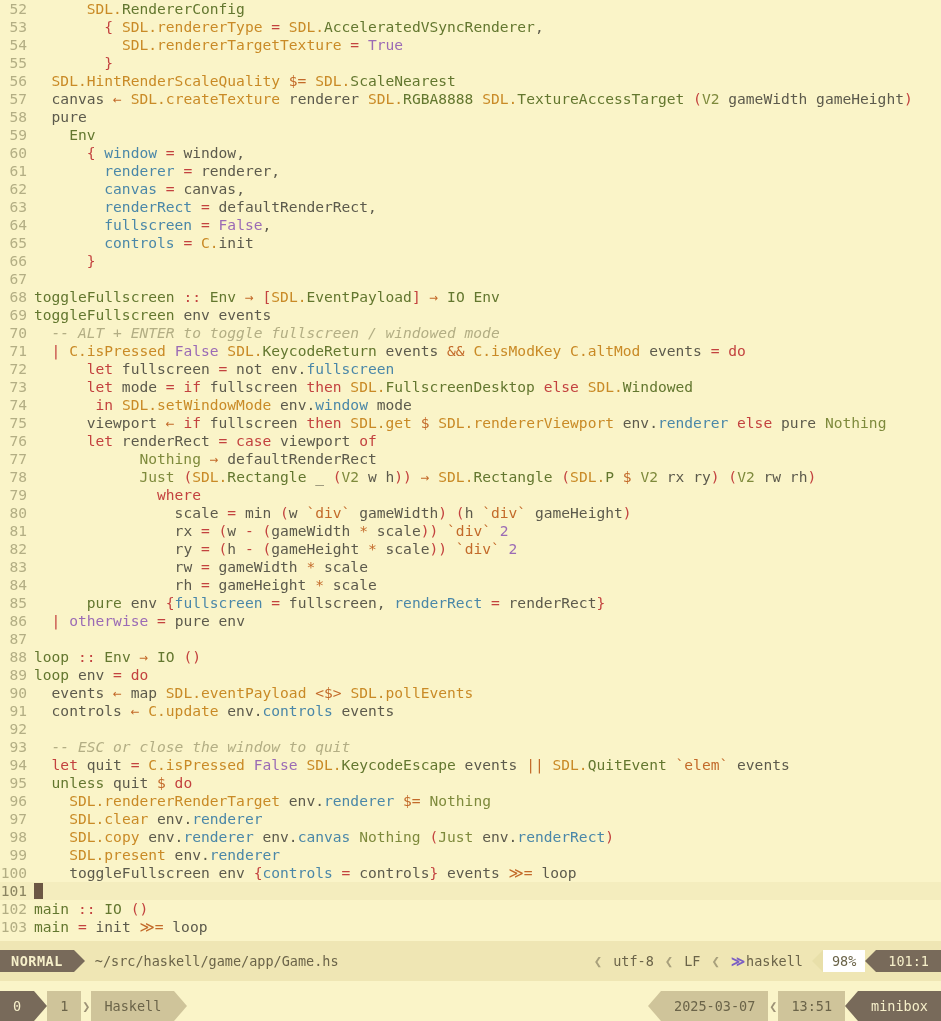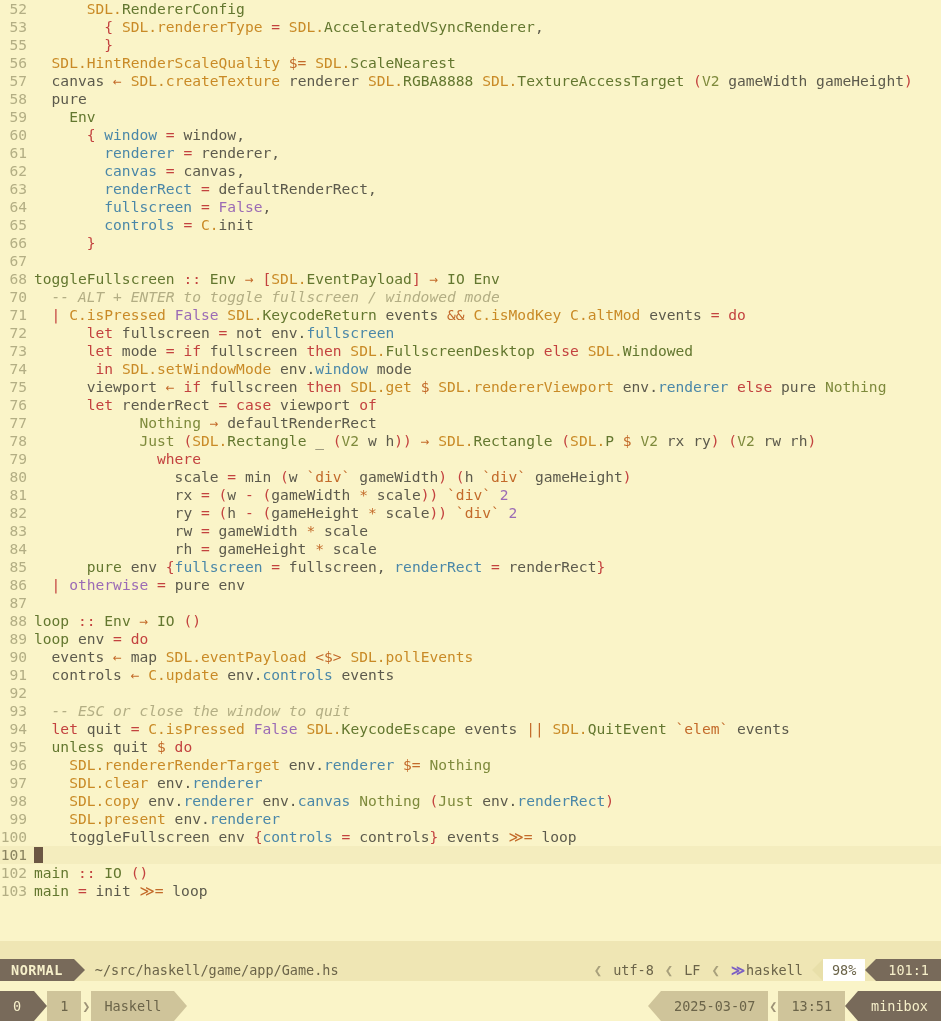--- a/index.html
+++ b/index.html
@@ -37,21 +37,21 @@
   .t-paren  {color:#C3423F;}
   .t-com    {color:#B3AE84;font-style:italic;}
   .t-num    {color:#9B6BB5;}
   .t-str    {color:#C36A2A;}
   .t-con    {color:#7E8A3C;margin-top:40px;}            
 
   .cursor{display:inline-block;width:9px;height:16px;background:#6B5643;vertical-align:-3px;}
 
   
   #statusline{
-    height:40px;min-height:22px;display:flex;align-items:flex-end;
+    height:40px;min-height:22px;display:flex;align-items:center;
     background:#EFE6B4;color:#6B6449;font-size:13.5px;
   }
   .sl-left{display:flex;align-items:stretch;}
   .sl-right{margin-left:auto;display:flex;align-items:stretch;}
   .mode{
     background:#786A5A;color:#F6EFC9;display:flex;align-items:center;
     padding:0 11px;font-weight:bold;letter-spacing:.5px;
   }
   .arrow-r{
     width:0;height:0;border-top:11px solid transparent;border-bottom:11px solid transparent;
@@ -91,34 +91,36 @@
   .bb-chev-dark{display:flex;align-items:center;color:#9D9276;padding:0 1px;}
 </style>
 </head>
 <body>
 
 <div id="app">
 
   <div id="editor">
       <div class="line"><div class="ln">52</div><div class="code"><span class="t-plain">      </span><span class="t-mod">SDL.</span><span class="t-type">RendererConfig</span></div></div>
       <div class="line"><div class="ln">53</div><div class="code"><span class="t-plain">        </span><span class="t-brace">{ </span><span class="t-mod">SDL.</span><span class="t-mod">rendererType</span><span class="t-plain"> </span><span class="t-op">=</span><span class="t-plain"> </span><span class="t-mod">SDL.</span><span class="t-type">AcceleratedVSyncRenderer</span><span class="t-plain">,</span></div></div>
+      <div class="line"><div class="ln">54</div><div class="code"><span class="t-plain">          </span><span class="t-mod">SDL.</span><span class="t-mod">rendererTargetTexture</span><span class="t-plain"> </span><span class="t-op">=</span><span class="t-plain"> </span><span class="t-kw2">True</span></div></div>
       <div class="line"><div class="ln">55</div><div class="code"><span class="t-plain">        </span><span class="t-brace">}</span></div></div>
       <div class="line"><div class="ln">56</div><div class="code"><span class="t-plain">  </span><span class="t-mod">SDL.</span><span class="t-mod">HintRenderScaleQuality</span><span class="t-plain"> </span><span class="t-op2">$=</span><span class="t-plain"> </span><span class="t-mod">SDL.</span><span class="t-type">ScaleNearest</span></div></div>
       <div class="line"><div class="ln">57</div><div class="code"><span class="t-plain">  </span><span class="t-plain">canvas </span><span class="t-op2">←</span><span class="t-plain"> </span><span class="t-mod">SDL.</span><span class="t-mod">createTexture</span><span class="t-plain"> renderer </span><span class="t-mod">SDL.</span><span class="t-type">RGBA8888</span><span class="t-plain"> </span><span class="t-mod">SDL.</span><span class="t-type">TextureAccessTarget</span><span class="t-plain"> </span><span class="t-paren">(</span><span class="t-con">V2</span><span class="t-plain"> gameWidth gameHeight</span><span class="t-paren">)</span></div></div>
       <div class="line"><div class="ln">58</div><div class="code"><span class="t-plain">  </span><span class="t-plain">pure</span></div></div>
       <div class="line"><div class="ln">59</div><div class="code"><span class="t-plain">    </span><span class="t-type">Env</span></div></div>
       <div class="line"><div class="ln">60</div><div class="code"><span class="t-plain">      </span><span class="t-brace">{ </span><span class="t-field">window</span><span class="t-plain"> </span><span class="t-op">=</span><span class="t-plain"> window</span><span class="t-plain">,</span></div></div>
       <div class="line"><div class="ln">61</div><div class="code"><span class="t-plain">        </span><span class="t-field">renderer</span><span class="t-plain"> </span><span class="t-op">=</span><span class="t-plain"> renderer</span><span class="t-plain">,</span></div></div>
       <div class="line"><div class="ln">62</div><div class="code"><span class="t-plain">        </span><span class="t-field">canvas</span><span class="t-plain"> </span><span class="t-op">=</span><span class="t-plain"> canvas</span><span class="t-plain">,</span></div></div>
       <div class="line"><div class="ln">63</div><div class="code"><span class="t-plain">        </span><span class="t-field">renderRect</span><span class="t-plain"> </span><span class="t-op">=</span><span class="t-plain"> defaultRenderRect</span><span class="t-plain">,</span></div></div>
       <div class="line"><div class="ln">64</div><div class="code"><span class="t-plain">        </span><span class="t-field">fullscreen</span><span class="t-plain"> </span><span class="t-op">=</span><span class="t-plain"> </span><span class="t-kw2">False</span><span class="t-plain">,</span></div></div>
       <div class="line"><div class="ln">65</div><div class="code"><span class="t-plain">        </span><span class="t-field">controls</span><span class="t-plain"> </span><span class="t-op">=</span><span class="t-plain"> </span><span class="t-mod">C.</span><span class="t-plain">init</span></div></div>
       <div class="line"><div class="ln">66</div><div class="code"><span class="t-plain">      </span><span class="t-brace">}</span></div></div>
       <div class="line"><div class="ln">67</div><div class="code"></div></div>
       <div class="line"><div class="ln">68</div><div class="code"><span class="t-def">toggleFullscreen</span><span class="t-plain"> </span><span class="t-op">::</span><span class="t-plain"> </span><span class="t-type">Env</span><span class="t-plain"> </span><span class="t-op2">→</span><span class="t-plain"> </span><span class="t-brace">[</span><span class="t-mod">SDL.</span><span class="t-type">EventPayload</span><span class="t-brace">]</span><span class="t-plain"> </span><span class="t-op2">→</span><span class="t-plain"> </span><span class="t-type">IO</span><span class="t-plain"> </span><span class="t-type">Env</span></div></div>
+      <div class="line"><div class="ln">69</div><div class="code"><span class="t-def">toggleFullscreen</span><span class="t-plain"> env events</span></div></div>
       <div class="line"><div class="ln">70</div><div class="code"><span class="t-plain">  </span><span class="t-com">-- ALT + ENTER to toggle fullscreen / windowed mode</span></div></div>
       <div class="line"><div class="ln">71</div><div class="code"><span class="t-plain">  </span><span class="t-op">|</span><span class="t-plain"> </span><span class="t-mod">C.</span><span class="t-mod">isPressed</span><span class="t-plain"> </span><span class="t-kw2">False</span><span class="t-plain"> </span><span class="t-mod">SDL.</span><span class="t-type">KeycodeReturn</span><span class="t-plain"> events </span><span class="t-op2">&amp;&amp;</span><span class="t-plain"> </span><span class="t-mod">C.</span><span class="t-mod">isModKey</span><span class="t-plain"> </span><span class="t-mod">C.</span><span class="t-mod">altMod</span><span class="t-plain"> events </span><span class="t-op">=</span><span class="t-plain"> </span><span class="t-kw">do</span></div></div>
       <div class="line"><div class="ln">72</div><div class="code"><span class="t-plain">      </span><span class="t-kw">let</span><span class="t-plain"> fullscreen </span><span class="t-op">=</span><span class="t-plain"> not env.</span><span class="t-field">fullscreen</span></div></div>
       <div class="line"><div class="ln">73</div><div class="code"><span class="t-plain">      </span><span class="t-kw">let</span><span class="t-plain"> mode </span><span class="t-op">=</span><span class="t-plain"> </span><span class="t-kw">if</span><span class="t-plain"> fullscreen </span><span class="t-kw">then</span><span class="t-plain"> </span><span class="t-mod">SDL.</span><span class="t-type">FullscreenDesktop</span><span class="t-plain"> </span><span class="t-kw">else</span><span class="t-plain"> </span><span class="t-mod">SDL.</span><span class="t-type">Windowed</span></div></div>
       <div class="line"><div class="ln">74</div><div class="code"><span class="t-plain">       </span><span class="t-kw">in</span><span class="t-plain"> </span><span class="t-mod">SDL.</span><span class="t-mod">setWindowMode</span><span class="t-plain"> env.</span><span class="t-field">window</span><span class="t-plain"> mode</span></div></div>
       <div class="line"><div class="ln">75</div><div class="code"><span class="t-plain">      </span><span class="t-plain">viewport </span><span class="t-op2">←</span><span class="t-plain"> </span><span class="t-kw">if</span><span class="t-plain"> fullscreen </span><span class="t-kw">then</span><span class="t-plain"> </span><span class="t-mod">SDL.</span><span class="t-mod">get</span><span class="t-plain"> </span><span class="t-op2">$</span><span class="t-plain"> </span><span class="t-mod">SDL.</span><span class="t-mod">rendererViewport</span><span class="t-plain"> env.</span><span class="t-field">renderer</span><span class="t-plain"> </span><span class="t-kw">else</span><span class="t-plain"> pure </span><span class="t-con">Nothing</span></div></div>
       <div class="line"><div class="ln">76</div><div class="code"><span class="t-plain">      </span><span class="t-kw">let</span><span class="t-plain"> renderRect </span><span class="t-op">=</span><span class="t-plain"> </span><span class="t-kw">case</span><span class="t-plain"> viewport </span><span class="t-kw">of</span></div></div>
       <div class="line"><div class="ln">77</div><div class="code"><span class="t-plain">            </span><span class="t-con">Nothing</span><span class="t-plain"> </span><span class="t-op2">→</span><span class="t-plain"> defaultRenderRect</span></div></div>
       <div class="line"><div class="ln">78</div><div class="code"><span class="t-plain">            </span><span class="t-con">Just</span><span class="t-plain"> </span><span class="t-paren">(</span><span class="t-mod">SDL.</span><span class="t-type">Rectangle</span><span class="t-plain"> _ </span><span class="t-paren">(</span><span class="t-con">V2</span><span class="t-plain"> w h</span><span class="t-paren">))</span><span class="t-plain"> </span><span class="t-op2">→</span><span class="t-plain"> </span><span class="t-mod">SDL.</span><span class="t-type">Rectangle</span><span class="t-plain"> </span><span class="t-paren">(</span><span class="t-mod">SDL.</span><span class="t-type">P</span><span class="t-plain"> </span><span class="t-op2">$</span><span class="t-plain"> </span><span class="t-con">V2</span><span class="t-plain"> rx ry</span><span class="t-paren">)</span><span class="t-plain"> </span><span class="t-paren">(</span><span class="t-con">V2</span><span class="t-plain"> rw rh</span><span class="t-paren">)</span></div></div>
       <div class="line"><div class="ln">79</div><div class="code"><span class="t-plain">              </span><span class="t-kw">where</span></div></div>

